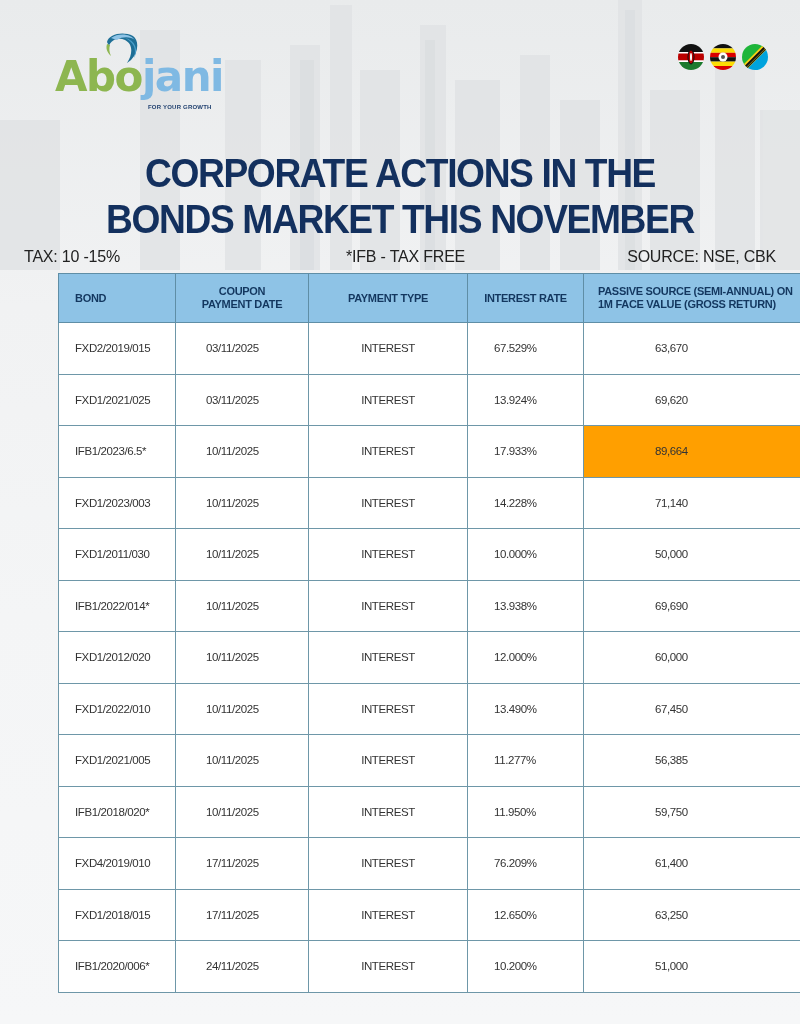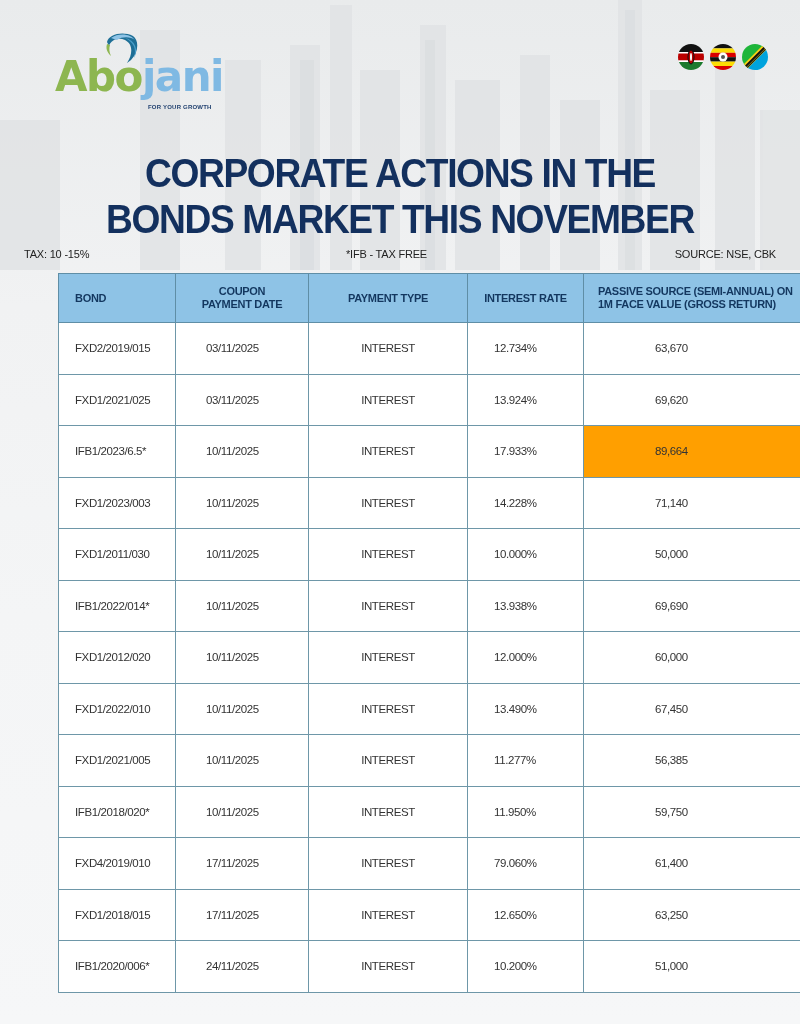--- a/index.html
+++ b/index.html
@@ -26,21 +26,21 @@
     .logo-swirl { position: absolute; left: 46px; top: 0; }
     .flags { position: absolute; left: 678px; top: 44px; display: flex; gap: 6px; }
     .flag { width: 26px; height: 26px; border-radius: 50%; overflow: hidden; position: relative; }
     .title {
       position: absolute; left: 0; top: 150px; width: 800px; text-align: center;
       font-family: "Liberation Sans", sans-serif; font-weight: bold; font-size: 40px;
       line-height: 46px; color: #13305e; letter-spacing: -1.5px;
       transform: scaleX(0.93);
     }
     .subline {
-      position: absolute; top: 248px; font-size: 11px; color: #222; letter-spacing: -0.2px;
+      position: absolute; top: 248px; font-size: 16px; color: #222; letter-spacing: -0.2px;
     }
     .sub-tax { left: 24px; }
     .sub-ifb { left: 346px; }
     .sub-source { right: 24px; margin-left: 45px; }
     .table-wrap { position: absolute; left: 18px; top: 273px; width: 768px; padding-left: 40px; }
     table { border-collapse: collapse; width: 768px; table-layout: fixed; background: #ffffff; }
     col.c1 { width: 117px; } col.c2 { width: 133px; } col.c3 { width: 159px; } col.c4 { width: 116px; } col.c5 { width: 243px; }
     th {
       background: #8ec3e6; color: #13375f; font-size: 11px; font-weight: bold; height: 49px;
       border: 1.5px solid #5f8ea6; letter-spacing: -0.3px; line-height: 13px;
@@ -165,21 +165,21 @@
           <div>PASSIVE SOURCE (SEMI-ANNUAL) ON</div>
           <div>1M FACE VALUE (GROSS RETURN)</div>
         </th>
       </tr>
     </thead>
     <tbody id="tbody">
       <tr>
         <td class="bond">FXD2/2019/015</td>
         <td class="date">03/11/2025</td>
         <td class="ptype">INTEREST</td>
-        <td class="rate">12.734%</td>
+        <td class="rate">67.529%</td>
         <td class="income">63,670</td>
       </tr>
       <tr>
         <td class="bond">FXD1/2021/025</td>
         <td class="date">03/11/2025</td>
         <td class="ptype">INTEREST</td>
         <td class="rate">13.924%</td>
         <td class="income">69,620</td>
       </tr>
       <tr>
@@ -235,21 +235,21 @@
         <td class="bond">IFB1/2018/020*</td>
         <td class="date">10/11/2025</td>
         <td class="ptype">INTEREST</td>
         <td class="rate">11.950%</td>
         <td class="income">59,750</td>
       </tr>
       <tr>
         <td class="bond">FXD4/2019/010</td>
         <td class="date">17/11/2025</td>
         <td class="ptype">INTEREST</td>
-        <td class="rate">79.060%</td>
+        <td class="rate">76.209%</td>
         <td class="income">61,400</td>
       </tr>
       <tr>
         <td class="bond">FXD1/2018/015</td>
         <td class="date">17/11/2025</td>
         <td class="ptype">INTEREST</td>
         <td class="rate">12.650%</td>
         <td class="income">63,250</td>
       </tr>
       <tr>

